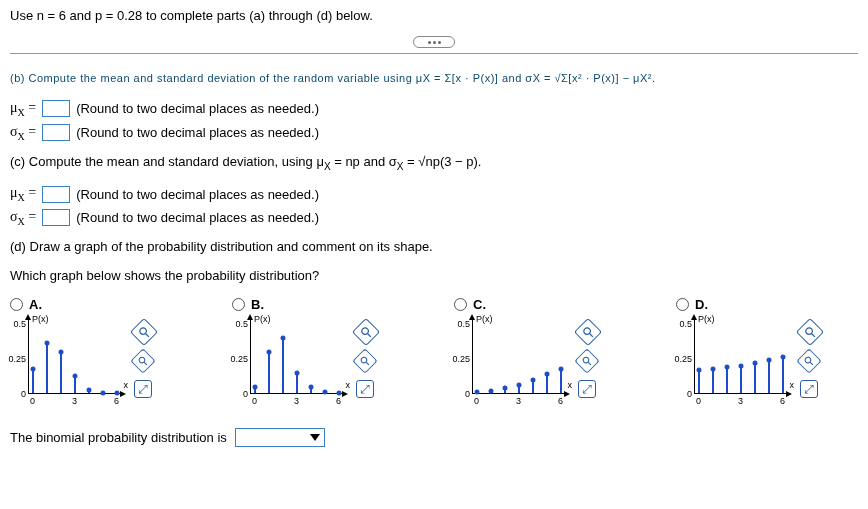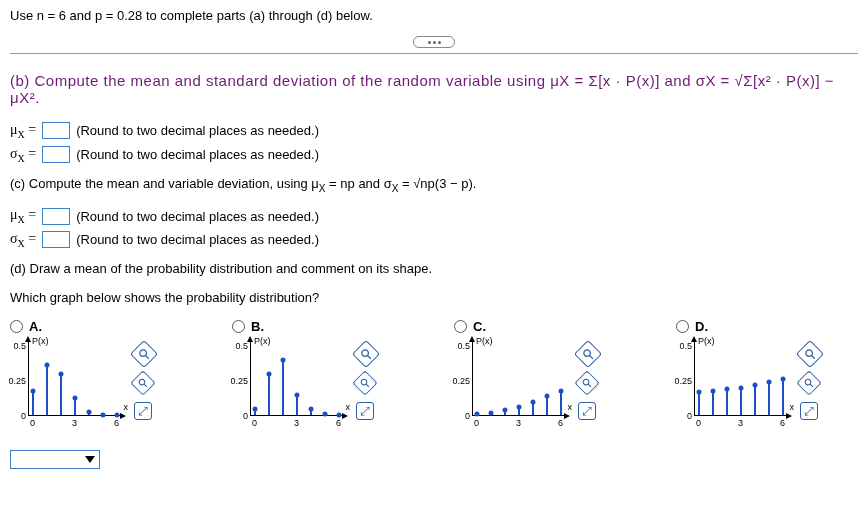--- a/index.html
+++ b/index.html
@@ -1,19 +1,19 @@
 <!DOCTYPE html>
 <html><head>
   <meta charset="utf-8">
   <style>
     * { margin: 0; padding: 0; box-sizing: border-box; }
     body { font-family: Arial, Helvetica, sans-serif; font-size: 13px; color: #000; background: #fff; width: 868px; padding: 8px 10px; position: relative; }
     .top-line { margin-bottom: 30px; }
     .divider { border: none; border-top: 1px solid #999; margin: 8px 0 18px; }
-    .truncated { color: #701a75; font-size: 15px; letter-spacing: 0.5px; margin-bottom: 16px; }
+    .truncated { color: #0c4a6e; font-size: 11px; letter-spacing: 0.5px; margin-bottom: 16px; }
     .equation-line { display: flex; align-items: center; gap: 6px; margin-bottom: 6px; }
     .symbol { font-family: 'Times New Roman', serif; font-size: 14px; }
     .sub { font-size: 10px; vertical-align: sub; }
     .input-box { width: 28px; height: 17px; border: 1px solid #3b7fc4; background: #fff; }
     .hint { color: #000; font-size: 13px; }
     .part-text { margin: 12px 0 14px; }
     .question-text { margin-bottom: 14px; }
     .options-row { display: flex; gap: 42px; margin-top: 6px; }
     .option { width: 180px; }
     .option-header { display: flex; align-items: center; gap: 6px; margin-bottom: 4px; }
@@ -57,35 +57,35 @@
   <input class="input-box" style="">
   <span class="hint">(Round to two decimal places as needed.)</span>
 </div>
 <div class="equation-line">
   <span class="symbol"><span>σ</span><span class="sub">X</span><span> = </span></span>
   <input class="input-box" style="">
   <span class="hint">(Round to two decimal places as needed.)</span>
 </div>
 
 <div class="part-text">
-  <span>(c) Compute the mean and variable deviation, using μ</span><span class="sub">X</span><span> = np and σ</span><span class="sub">X</span><span> = √np(3 − p).</span>
+  <span>(c) Compute the mean and standard deviation, using μ</span><span class="sub">X</span><span> = np and σ</span><span class="sub">X</span><span> = √np(3 − p).</span>
 </div>
 
 <div class="equation-line">
   <span class="symbol"><span>μ</span><span class="sub">X</span><span> = </span></span>
   <input class="input-box" style="">
   <span class="hint">(Round to two decimal places as needed.)</span>
 </div>
 <div class="equation-line">
   <span class="symbol"><span>σ</span><span class="sub">X</span><span> = </span></span>
   <input class="input-box" style="">
   <span class="hint">(Round to two decimal places as needed.)</span>
 </div>
 
-<div class="part-text">(d) Draw a mean of the probability distribution and comment on its shape.</div>
+<div class="part-text">(d) Draw a graph of the probability distribution and comment on its shape.</div>
 <div class="question-text">Which graph below shows the probability distribution?</div>
 
 <div class="options-row" id="options-container">
     <div class="option">
       <div class="option-header">
         <span class="radio"></span>
         <span class="option-label">A.</span>
       </div>
       <div class="chart-with-icons">
         <div class="chart-box">
@@ -242,16 +242,17 @@
         <div class="icons-col">
           <div class="icon-btn magnify-big" style="transform: rotate(-45deg);">⚲</div>
           <div class="icon-btn" style="transform: rotate(-45deg);">⚲</div>
           <div class="icon-btn">⤢</div>
         </div>
       </div>
     </div>
   </div>
 
 <div class="bottom-line">
+  <span>The binomial probability distribution is </span>
   <div class="select-box">
     <div class="select-arrow"></div>
   </div>
 </div>
 
 </body></html>

